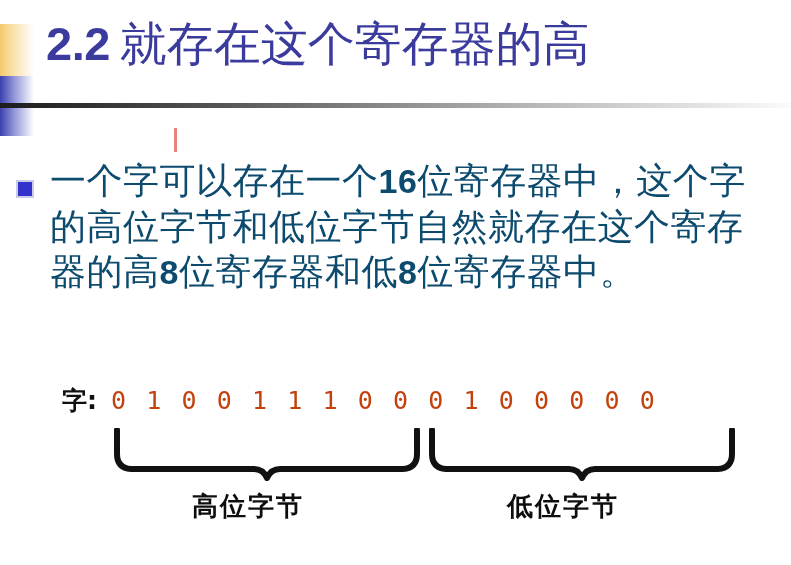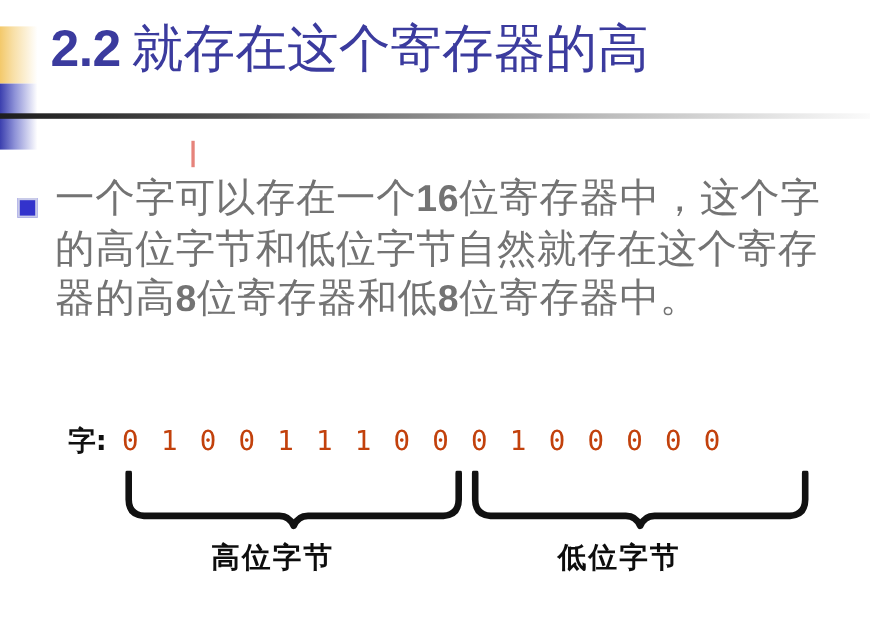--- a/index.html
+++ b/index.html
@@ -88,21 +88,21 @@
   }
 
   .body-text {
     position: absolute;
     left: 50px;
     top: 158px;
     width: 720px;
     font-family: "DejaVu Serif", "Liberation Serif", serif;
     font-size: 36px;
     line-height: 45px;
-    color: #737373;
+    color: #0c4a6e;
     letter-spacing: 0.5px;
   }
   .body-text .b {
     font-family: "Liberation Sans", "DejaVu Sans", sans-serif;
     font-weight: bold;
     font-size: 34px;
   }
 
   
   .diagram {

